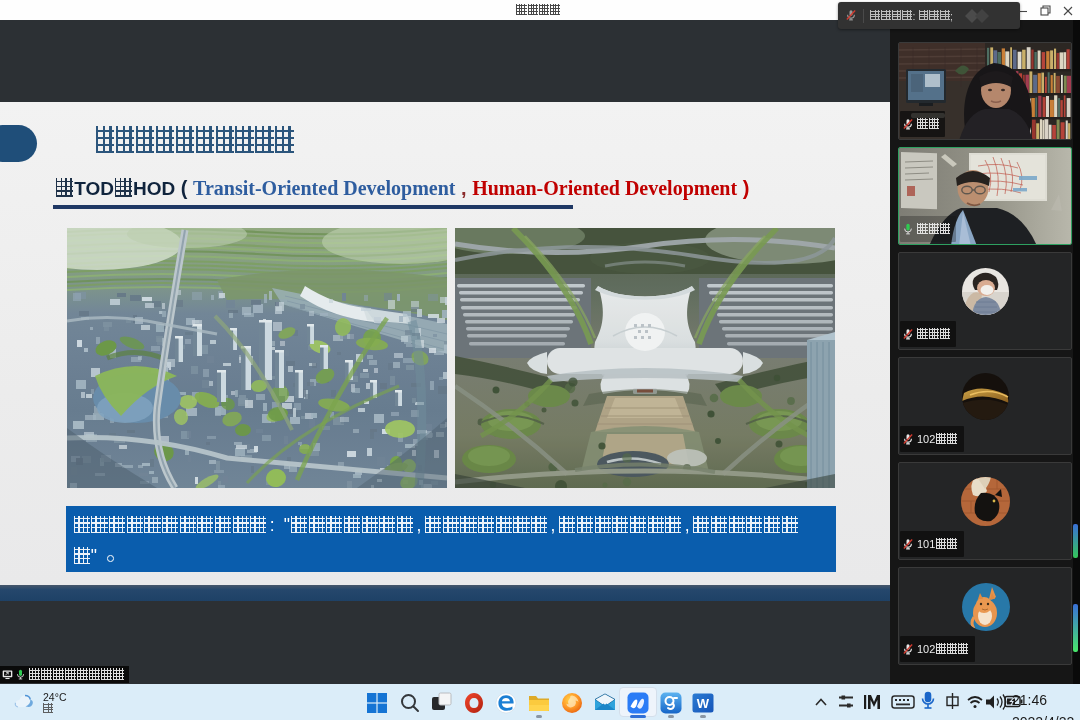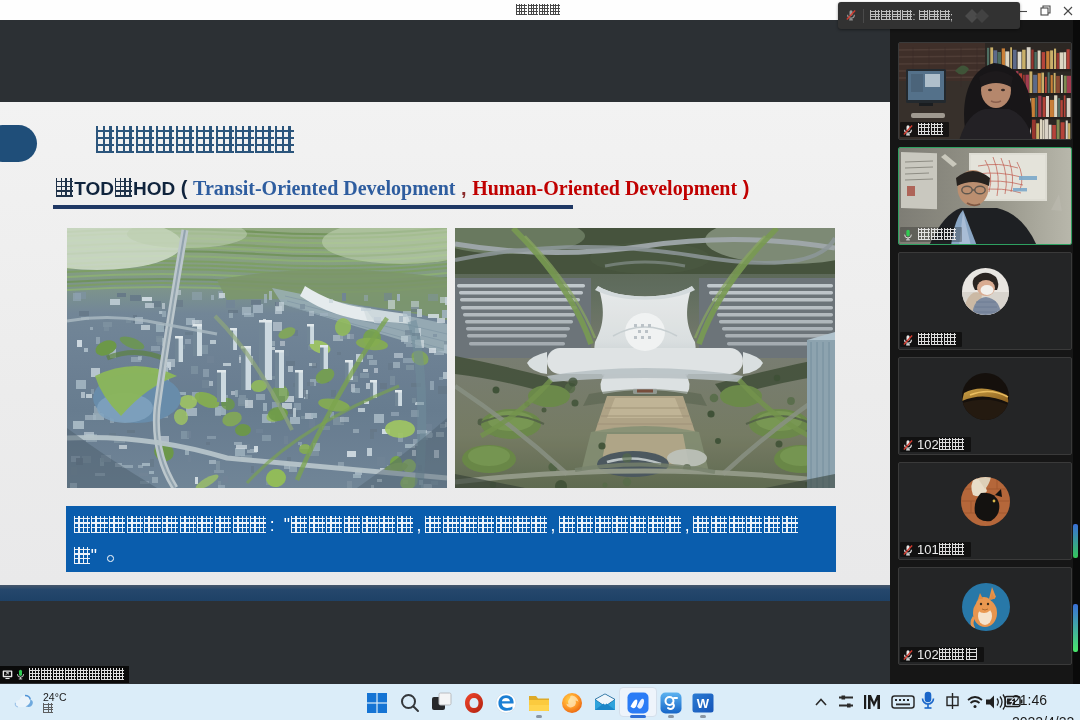--- a/index.html
+++ b/index.html
@@ -4,21 +4,21 @@
 *{margin:0;padding:0;box-sizing:border-box}
 html,body{width:1080px;height:720px;overflow:hidden;background:#000;font-family:"Liberation Sans",sans-serif}
 .abs{position:absolute}
 #stage{position:relative;width:1080px;height:720px}
 .cj{display:inline-block;width:.92em;height:.96em;margin:0 .045em;vertical-align:-.09em;
 background-image:repeating-linear-gradient(0deg,currentColor 0 .085em,transparent .085em .26em),repeating-linear-gradient(90deg,currentColor 0 .075em,transparent .075em .25em);opacity:.93}
 .tall{width:.68em;height:1.0em;margin:0 .03em}
 .ring{display:inline-block;width:.38em;height:.38em;border:.09em solid currentColor;border-radius:50%;margin:0 .28em 0 .12em}
 .fw{display:inline-block;width:.6em;text-align:center}
 .dun{display:inline-block;width:.6em;text-align:center}
-.lbl{position:absolute;left:1px;bottom:2px;display:flex;align-items:center;gap:3px;background:rgba(10,10,10,.72);color:#ececec;font-size:13px;padding:0 6px 0 2px;border-radius:1px;height:15px}
+.lbl{position:absolute;left:1px;bottom:2px;display:flex;align-items:center;gap:3px;background:rgba(10,10,10,.72);color:#ececec;font-size:11px;padding:0 6px 0 2px;border-radius:1px;height:26px}
 </style></head><body>
 <div id="stage">
 
 <div class="abs" style="left:0;top:0;width:1080px;height:20px;background:#fefefe"></div>
 <div class="abs" style="left:516px;top:4px;font-size:11px;color:#3a3a3a;letter-spacing:1px"><i class="cj"></i><i class="cj"></i><i class="cj"></i><i class="cj"></i></div>
 <div class="abs" style="left:1012px;top:3px;width:66px;height:16px;color:#444">
 <svg width="66" height="16" viewBox="0 0 66 16">
         <g stroke="#474747" stroke-width="1.1" fill="none">
 <line x1="6" y1="8.5" x2="15" y2="8.5"></line>
 <rect x="29" y="5" width="7" height="7"></rect>

